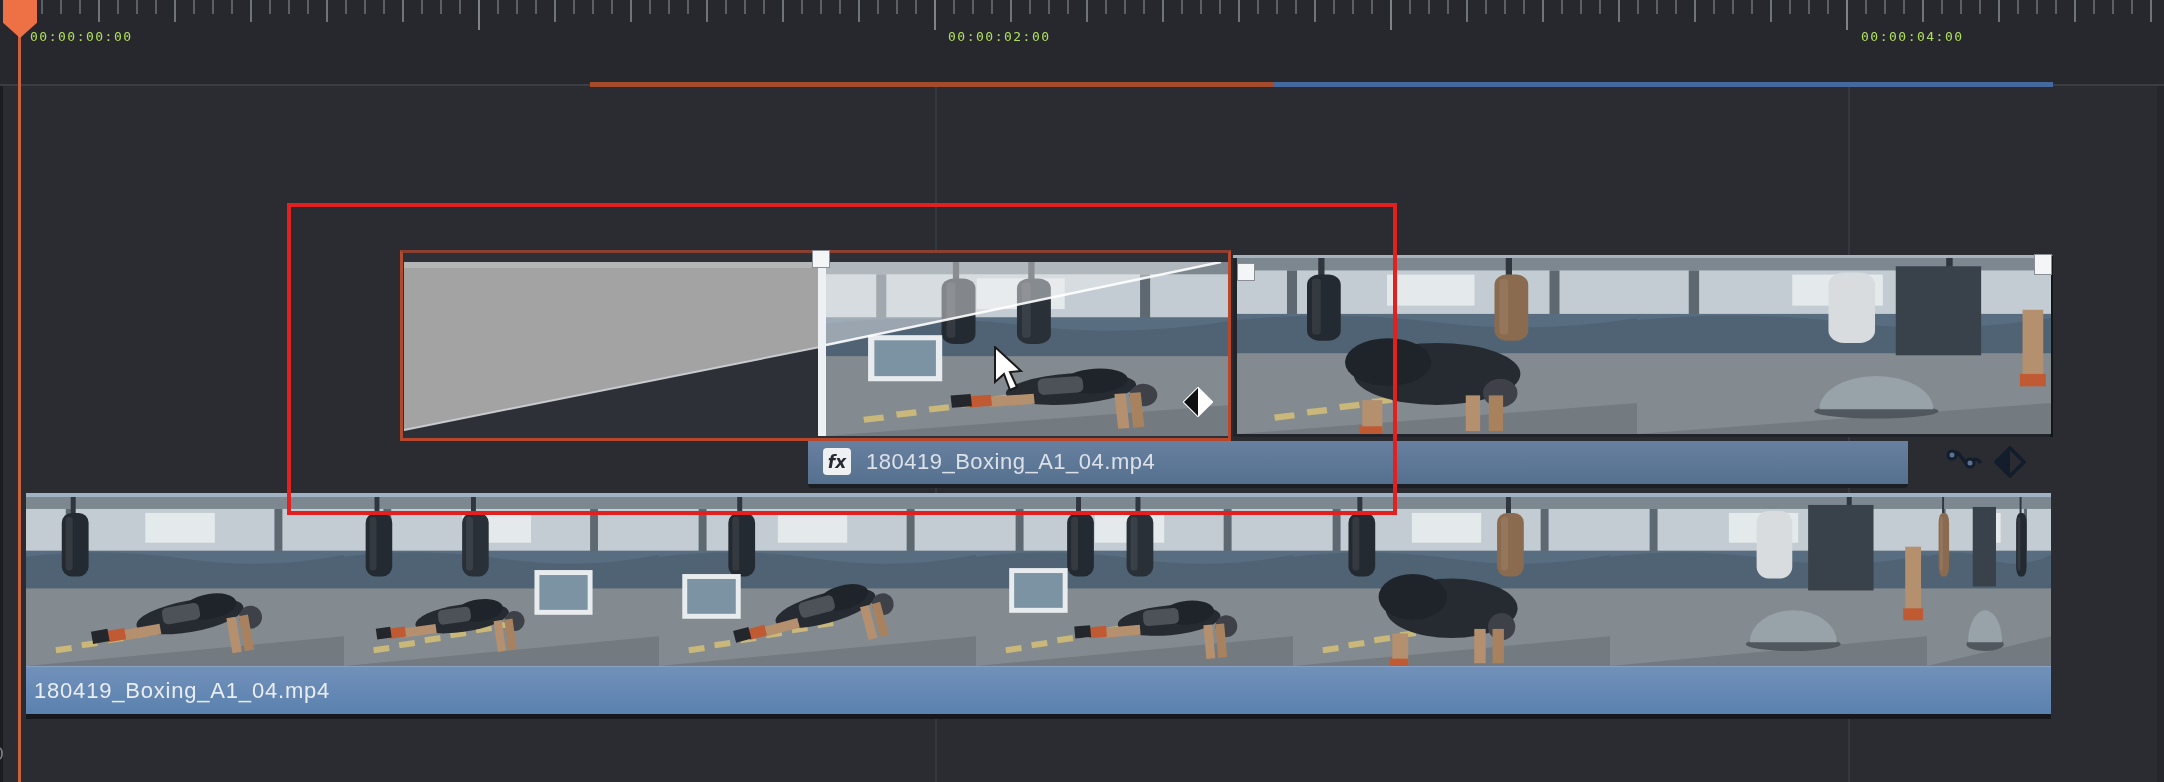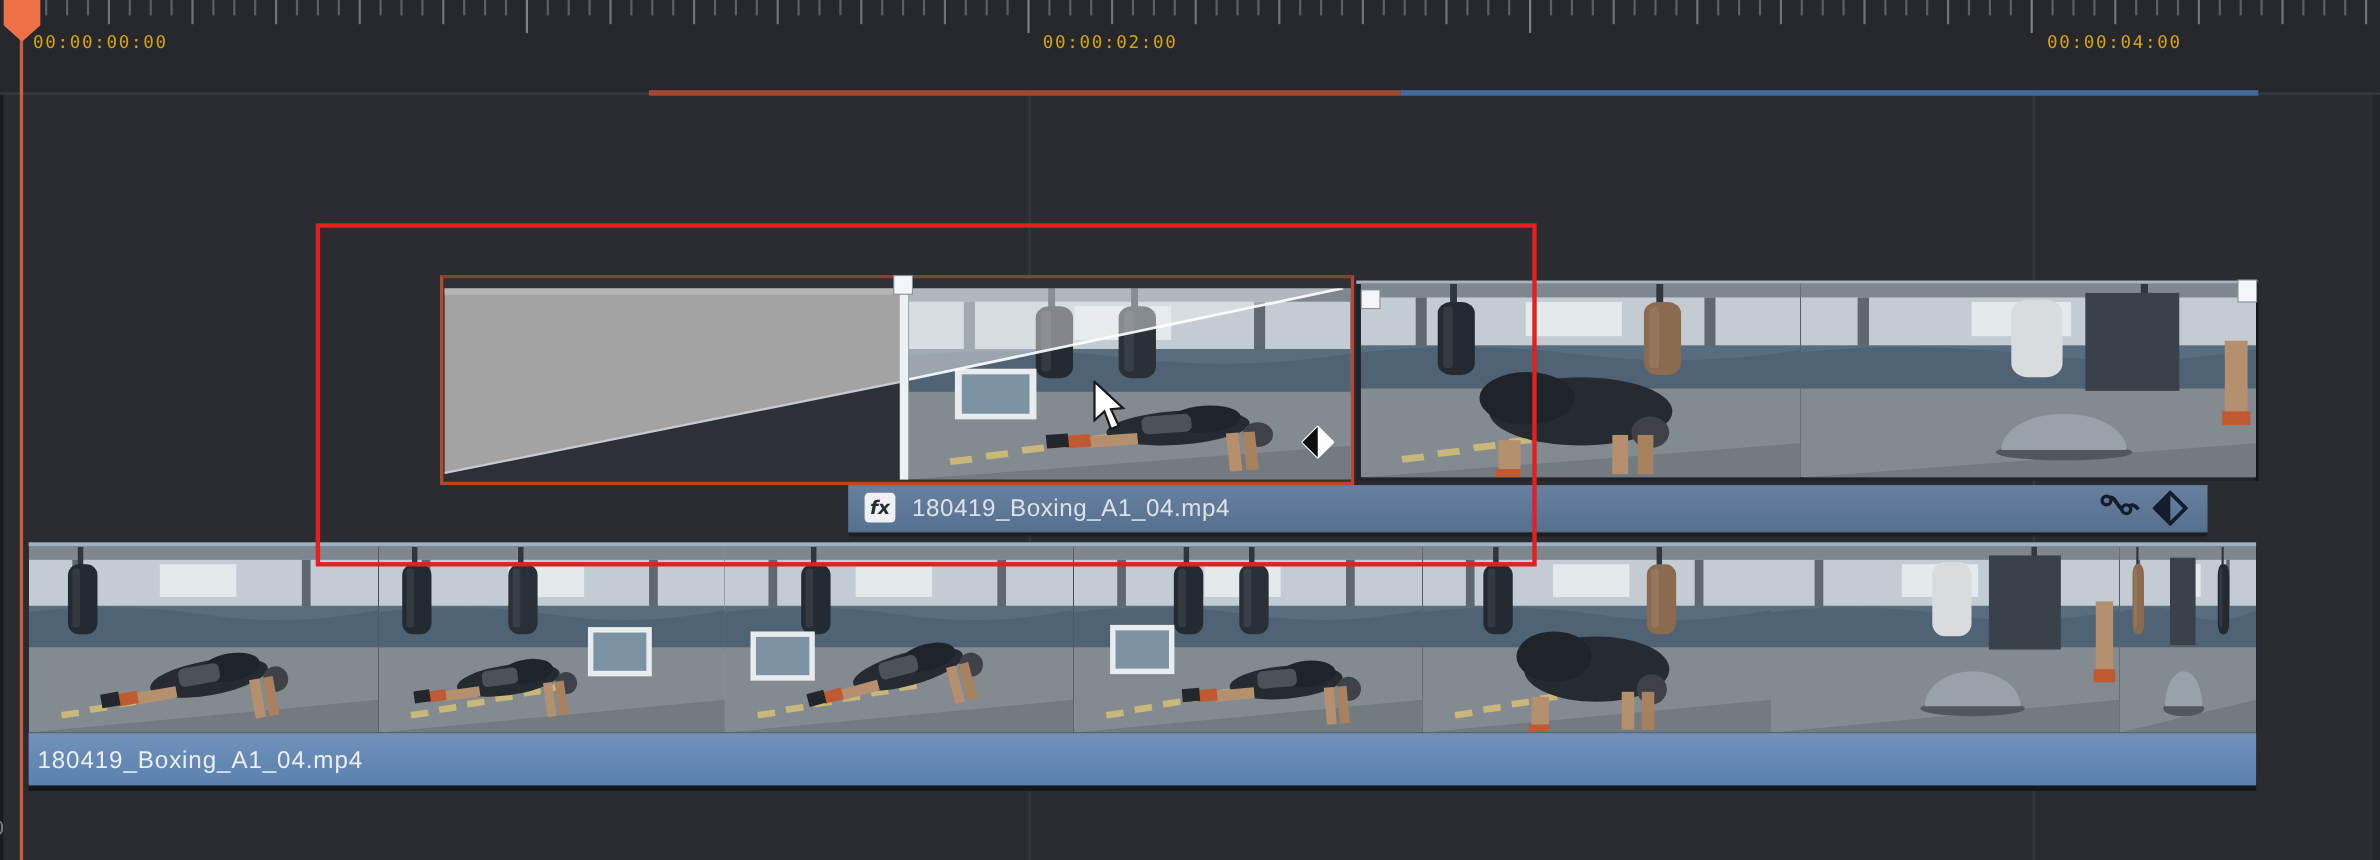--- a/index.html
+++ b/index.html
@@ -5,22 +5,22 @@
   html,body{margin:0;padding:0}
   body{
     width:2164px;height:782px;position:relative;overflow:hidden;
     background:#2a2c32;font-family:"Liberation Sans",sans-serif;
   }
   
   #ruler{position:absolute;left:0;top:0;width:2164px;height:84px;background:#26282d;z-index:3}
   .tick{position:absolute;top:0;width:2px;background:#888d95;opacity:.55}
   .tick.med{opacity:.75}
   .tick.sec{opacity:.9}
-  .tc{position:absolute;top:29px;color:#eab308;opacity:.9;
-      font-family:"DejaVu Sans Mono",monospace;font-size:16px;letter-spacing:1.5px;white-space:nowrap}
+  .tc{position:absolute;top:29px;color:#bef264;opacity:.9;
+      font-family:"DejaVu Sans Mono",monospace;font-size:13px;letter-spacing:1.5px;white-space:nowrap}
   #baseline{position:absolute;left:0;top:84px;width:2164px;height:2px;background:#3a3d44;z-index:2}
   .seg{position:absolute;top:82px;height:5px;z-index:4}
   
   .gridline{position:absolute;top:34px;bottom:0;width:2px;background:#343840;z-index:1}
   
   #playhead{position:absolute;top:0;left:0;z-index:30}
   #ph-line{position:absolute;left:18px;top:0;width:3px;height:782px;background:#c9613c}
   #ph-head{position:absolute;left:3px;top:0;width:34px;height:38px;background:#ee7146;
            clip-path:polygon(0 0,100% 0,100% 60%,50% 100%,0 60%)}
   
@@ -35,21 +35,21 @@
   #thumb-sel{position:absolute;left:423px;top:9px;width:402px;height:174px;overflow:hidden}
   #thumb-sel svg.scene{position:absolute;inset:0}
   #fade-overlay{position:absolute;left:0;top:0;width:402px;height:174px;pointer-events:none}
   #fade-marker{position:absolute;left:780px;top:134px;width:30px;height:30px;z-index:13}
   
   #upper-rest{position:absolute;left:1233px;top:255px;width:820px;height:182px;box-sizing:border-box;
               background:#20242a;border-top:3px solid #a8b2bc;border-right:3px solid #15171b;z-index:9}
   #rest-handle-left{left:5px;top:6px}
   #rest-handle-right{right:-1px;top:-3px;height:19px}
   
-  #upper-bar{position:absolute;left:771px;top:441px;width:1236px;height:43px;
+  #upper-bar{position:absolute;left:808px;top:441px;width:1100px;height:43px;
              background:linear-gradient(#68809f,#55708f);border-bottom:4px solid #1b1e23;
              border-radius:0 0 4px 4px;z-index:11}
   #fx-badge{position:absolute;left:15px;top:7px;width:28px;height:27px;background:#eef0f2;border-radius:4px;
             color:#262b33;font-style:italic;font-weight:bold;font-size:17px;
             display:flex;align-items:center;justify-content:center;font-family:"DejaVu Sans",sans-serif}
   .clipname{position:absolute;color:#dce1e8;font-size:22px;letter-spacing:.5px;white-space:nowrap}
   #upper-bar .clipname{left:58px;top:0;line-height:41px}
   .bar-icon{position:absolute;top:5px;width:40px;height:32px}
   #curve-icon{left:1137px}
   #bardiamond-icon{left:1186px}

